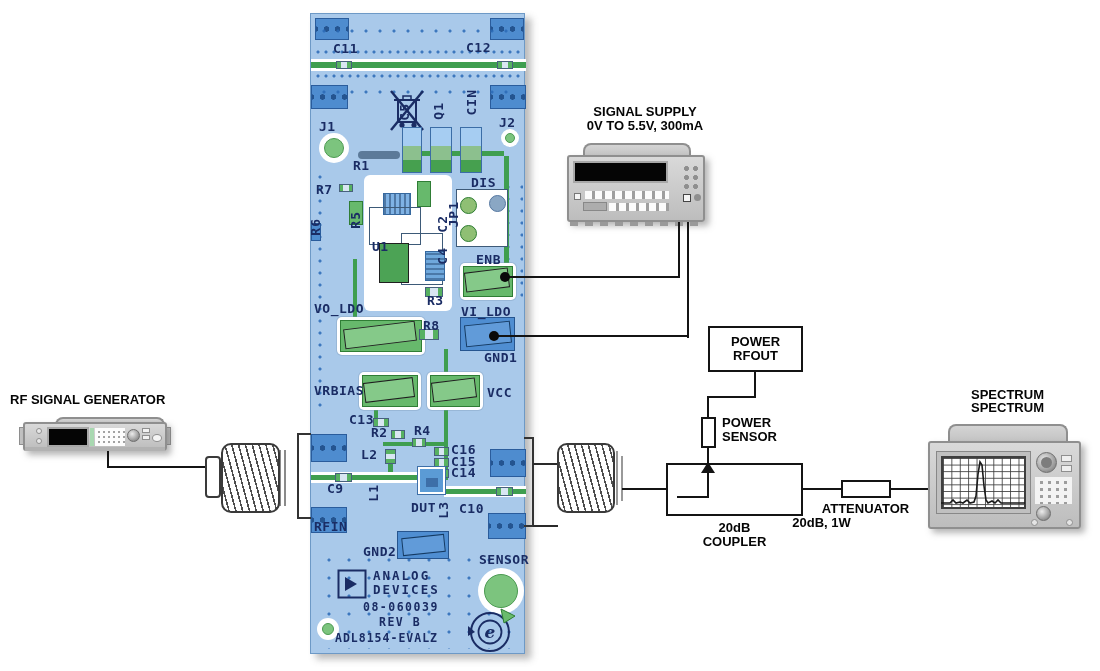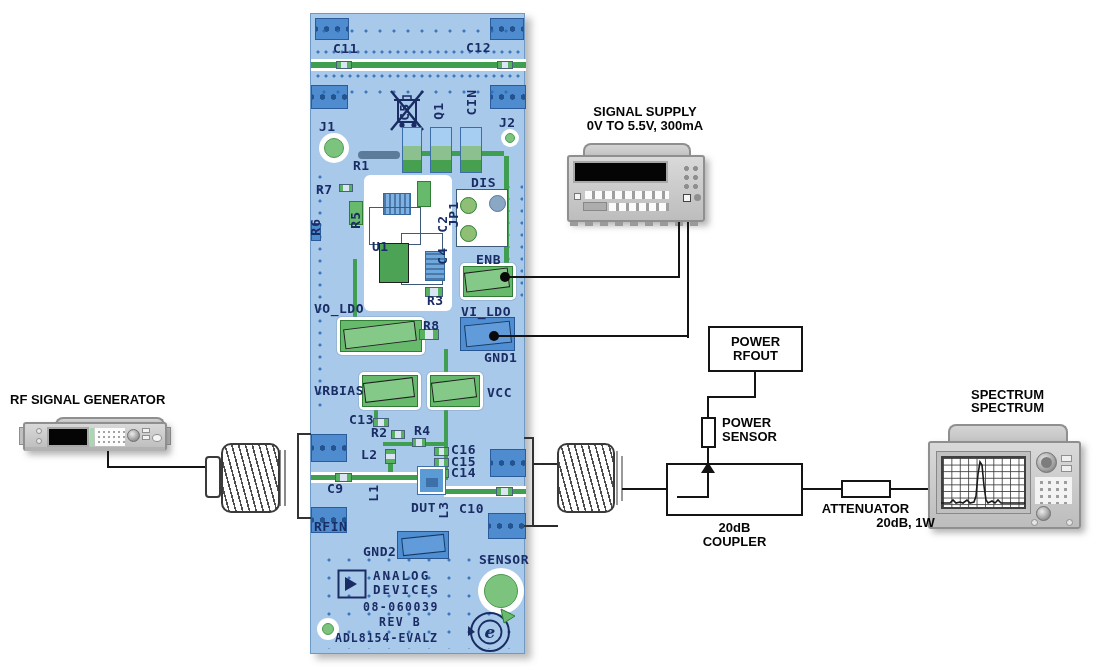--- a/index.html
+++ b/index.html
@@ -301,21 +301,21 @@
   <div class="p obox" style="left:666px;top:463px;width:137px;height:53px"></div>
   <div class="p wire" style="left:677px;top:496px;width:32px;height:2px"></div>
   <div class="p wire" style="left:707px;top:472px;width:2px;height:26px"></div>
   <div class="p arrowhead" style="left:701px;top:462px"></div>
   <div class="p lbl ctr" style="left:666px;top:521px;width:137px">20dB</div>
   <div class="p lbl ctr" style="left:666px;top:535px;width:137px">COUPLER</div>
   <div class="p wire" style="left:803px;top:488px;width:38px;height:2px"></div>
 
   <div class="p obox" style="left:841px;top:480px;width:50px;height:18px"></div>
   <div class="p lbl ctr" style="left:798px;top:502px;width:135px">ATTENUATOR</div>
-  <div class="p lbl ctr" style="left:838px;top:516px;width:135px">20dB, 1W</div>
+  <div class="p lbl ctr" style="left:754px;top:516px;width:135px">20dB, 1W</div>
   <div class="p wire" style="left:891px;top:488px;width:37px;height:2px"></div>
 
   <div class="p lbl ctr" style="left:945px;top:388px;width:125px">SPECTRUM</div>
   <div class="p lbl ctr" style="left:945px;top:401px;width:125px">SPECTRUM</div>
   <div class="p">
     <div class="p insttop" style="left:948px;top:424px;width:120px;height:18px"></div>
     <div class="p inst" style="left:928px;top:441px;width:153px;height:88px"></div>
     <div class="p" style="left:936px;top:451px;width:95px;height:63px;background:#c0c0c0;border:1px solid #888;z-index:5"></div>
     <div class="p screen" style="left:941px;top:456px;width:85px;height:53px">
       <svg width="85" height="53" viewBox="0 0 85 53" style="position:absolute;left:-2px;top:-2px">

